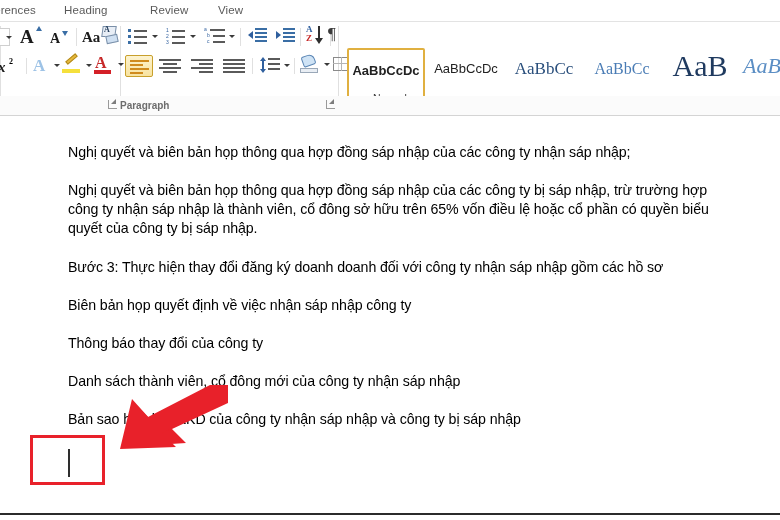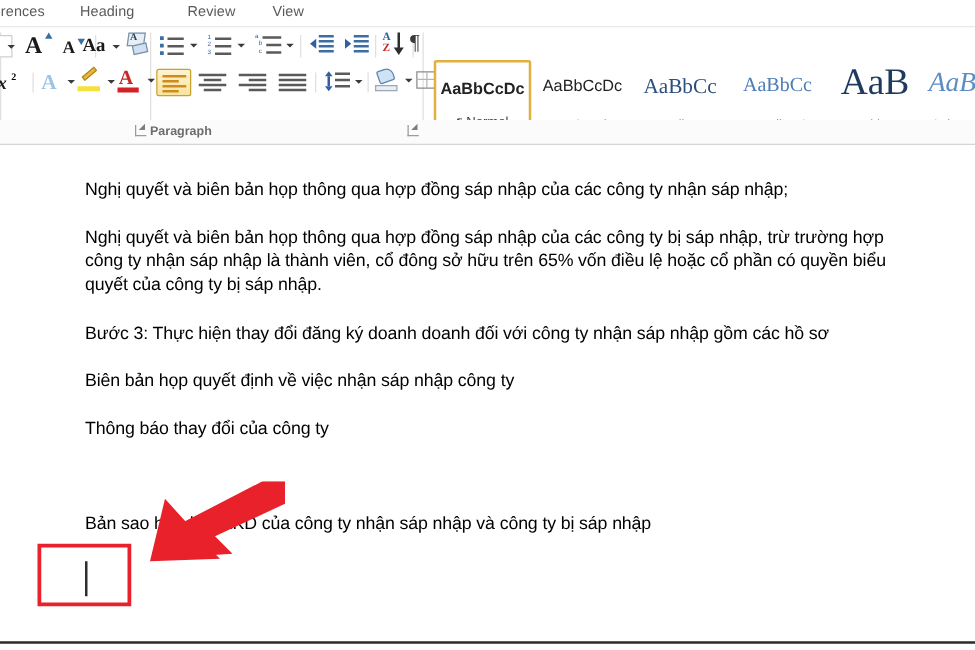--- a/index.html
+++ b/index.html
@@ -154,21 +154,21 @@
       <span style="position:absolute;left:18px;top:1px;width:0;height:0;border-left:3.5px solid transparent;border-right:3.5px solid transparent;border-bottom:5px solid #3a6ea5;"></span>
     </div>
 
     <div class="icon" style="left:48px;top:5px;width:24px;height:20px;">
       <span class="ico-lbl" style="left:2px;top:5px;font-size:14px;font-weight:700;">A</span>
       <span style="position:absolute;left:14px;top:4px;width:0;height:0;border-left:3.5px solid transparent;border-right:3.5px solid transparent;border-top:5px solid #3a6ea5;"></span>
     </div>
 
     <div class="grp-sep" style="left:76px;top:6px;height:18px;"></div>
 
-    <div class="icon" style="left:66px;top:5px;width:32px;height:20px;">
+    <div class="icon" style="left:82px;top:5px;width:32px;height:20px;">
       <span class="ico-lbl" style="left:0px;top:3px;font-size:15px;font-weight:700;">Aa</span>
       <span class="caret dark" style="left:24px;top:9px;"></span>
     </div>
 
     <div class="icon" style="left:100px;top:3px;width:22px;height:22px;">
       <span style="position:absolute;left:2px;top:1px;width:14px;height:11px;border:1px solid #7a8fa8;background:#e8eef6;transform:skewX(-8deg);"></span>
       <span class="ico-lbl" style="left:4px;top:1px;font-size:8px;color:#27405e;font-weight:700;">A</span>
       <span style="position:absolute;left:6px;top:10px;width:12px;height:8px;background:#cfe0f2;border:1px solid #7a8fa8;transform:rotate(-12deg);"></span>
     </div>
 
@@ -366,20 +366,21 @@
     <div class="para" style="top:26px;width:660px;">Nghị quyết và biên bản họp thông qua hợp đồng sáp nhập của các công ty nhận sáp nhập;</div>
 
     <div class="para" style="top:64px;width:660px;">Nghị quyết và biên bản họp thông qua hợp đồng sáp nhập của các công ty bị sáp nhập, trừ trường hợp công ty nhận sáp nhập là thành viên, cổ đông sở hữu trên 65% vốn điều lệ hoặc cổ phần có quyền biểu quyết của công ty bị sáp nhập.</div>
 
     <div class="para" style="top:141px;width:680px;">Bước 3: Thực hiện thay đổi đăng ký doanh doanh đối với công ty nhận sáp nhập gồm các hồ sơ</div>
 
     <div class="para" style="top:179px;width:680px;">Biên bản họp quyết định về việc nhận sáp nhập công ty</div>
 
     <div class="para" style="top:217px;width:680px;">Thông báo thay đổi của công ty</div>
 
+    <div class="para" style="top:255px;width:680px;">Danh sách thành viên, cổ đông mới của công ty nhận sáp nhập</div>
 
     <div class="para" style="top:293px;width:680px;">Bản sao hợp lệ ĐKKD của công ty nhận sáp nhập và công ty bị sáp nhập</div>
   </div>
 
   <div class="redbox">
     <div class="caret-bar"></div>
   </div>
 
   <svg class="arrow" width="120" height="75" viewBox="0 0 120 75">
     <polygon points="118,0 118,18 62,44 76,58 16,62 24,18 38,32 100,0" fill="#e8212a"></polygon>

